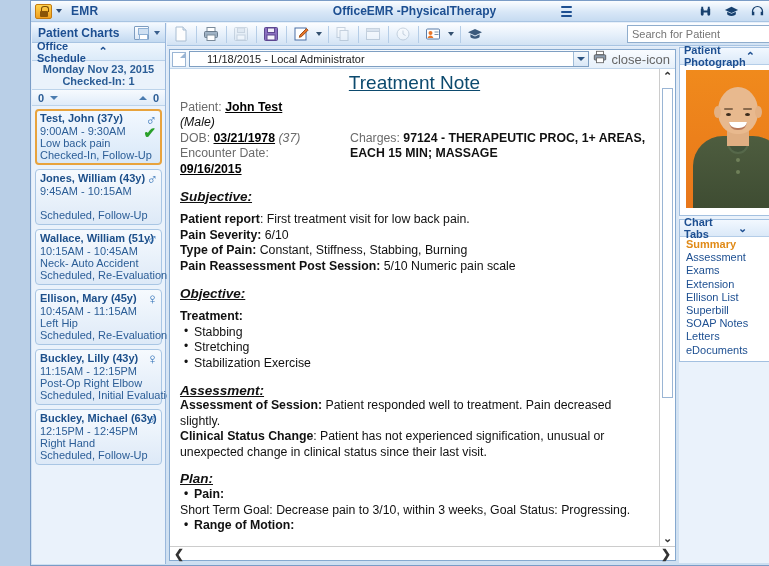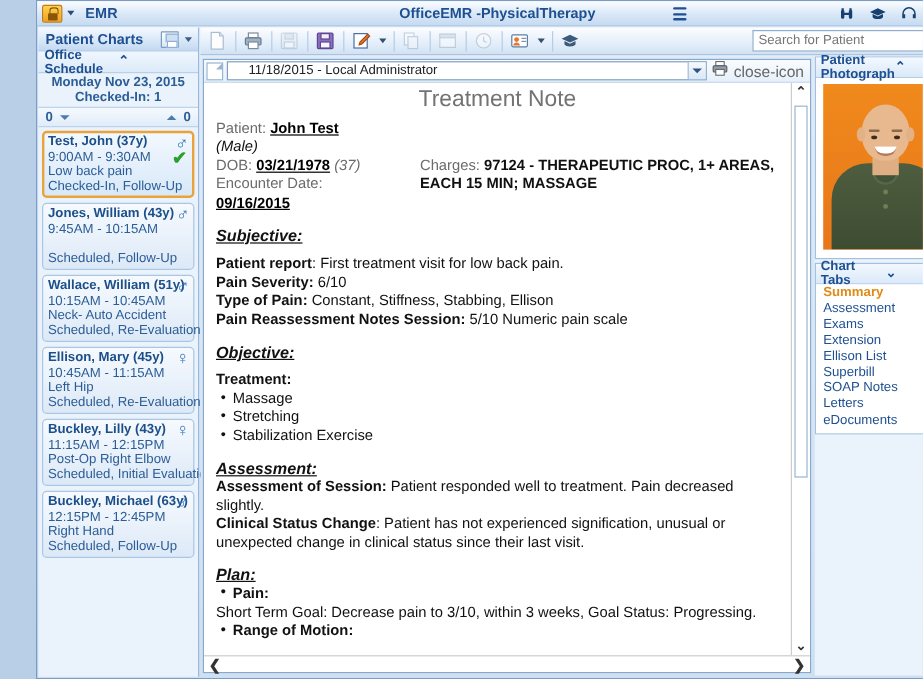--- a/index.html
+++ b/index.html
@@ -256,22 +256,22 @@
   .doc-close { font-size: 13px; color: #666; margin-right: 3px; line-height: 1; }
 
   .doc-body {
     flex: 1; display: flex; overflow: hidden; position: relative;
   }
   .doc-scroll {
     flex: 1; padding: 4px 10px 0 10px; overflow: hidden;
     font-size: 12.3px; color: #111; line-height: 15.6px;
   }
   .doc-title {
-    text-align: center; font-size: 19px; color: #737373;
-    margin: 2px 0 9px 0; font-weight: normal;
+    text-align: center; font-size: 19px; color: #0c4a6e;
+    margin: 2px 0 9px 0; font-weight: normal; text-decoration: underline;
   }
   .kv { color: #6b6b6b; }
   .kvb { color: #000; font-weight: bold; text-decoration: underline; }
   .ital { font-style: italic; }
   .sec-h {
     font-weight: bold; font-style: italic; font-size: 13.5px;
     margin: 11px 0 0 0;
     text-decoration: underline;
   }
   .sub-b { font-weight: bold; }
@@ -641,32 +641,32 @@
           <div style="height:8px"></div>
           <div>
             <span class="sub-b">Patient report</span><span>: First treatment visit for low back pain.</span>
           </div>
           <div>
             <span class="sub-b">Pain Severity:</span>
             <span>6/10</span>
           </div>
           <div>
             <span class="sub-b">Type of Pain:</span>
-            <span>Constant, Stiffness, Stabbing, Ellison</span>
+            <span>Constant, Stiffness, Stabbing, Burning</span>
           </div>
           <div>
-            <span class="sub-b">Pain Reassessment Notes Session:</span>
+            <span class="sub-b">Pain Reassessment Post Session:</span>
             <span>5/10 Numeric pain scale</span>
           </div>
 
           <div class="sec-h">Objective:</div>
           <div style="height:8px"></div>
           <div class="sub-b">Treatment:</div>
           <ul class="tx">
-            <li>Massage</li>
+            <li>Stabbing</li>
             <li>Stretching</li>
             <li>Stabilization Exercise</li>
           </ul>
 
           <div class="sec-h">Assessment:</div>
           <div>
             <span class="sub-b">Assessment of Session:</span>
             <span>Patient responded well to treatment. Pain decreased slightly.</span>
           </div>
           <div>

